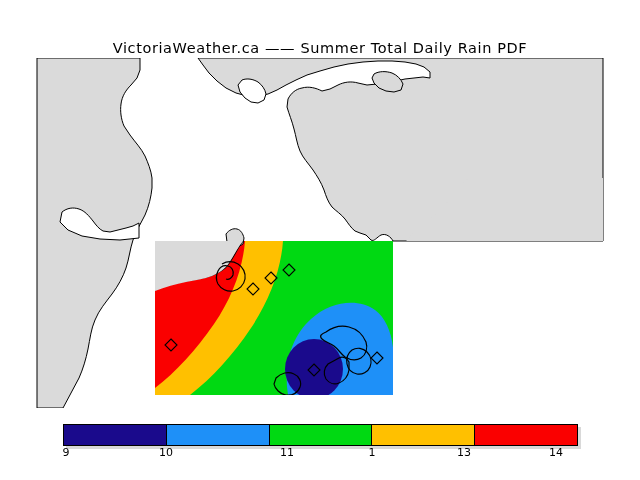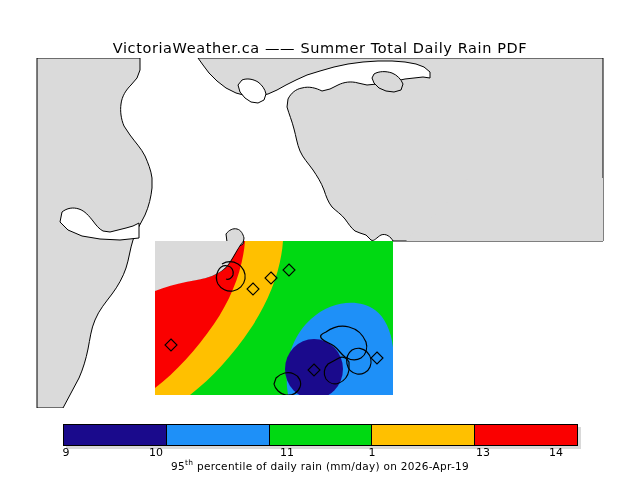--- a/index.html
+++ b/index.html
@@ -267,22 +267,21 @@
       <div class="seg" style="background:#1a0a8c"></div>
       <div class="seg" style="background:#1e90f8"></div>
       <div class="seg" style="background:#00d912"></div>
       <div class="seg" style="background:#ffc000"></div>
       <div class="seg" style="background:#fa0000"></div>
     </div>
   </div>
 
   <div class="cbar-ticks">
     <span class="tick" style="left:66px">9</span>
-    <span class="tick" style="left:156px">10</span>
+    <span class="tick" style="left:166px">10</span>
     <span class="tick" style="left:287px">11</span>
     <span class="tick" style="left:372px">1</span>
-    <span class="tick" style="left:483px">13</span>
+    <span class="tick" style="left:464px">13</span>
     <span class="tick" style="left:556px">14</span>
   </div>
 
-  <div class="cbar-caption"><span>95</span><sup>th</sup><span> percentile of daily rain (mm/day) on 2026-Apr-19</span></div>
 
 </div>
 
 </body></html>

